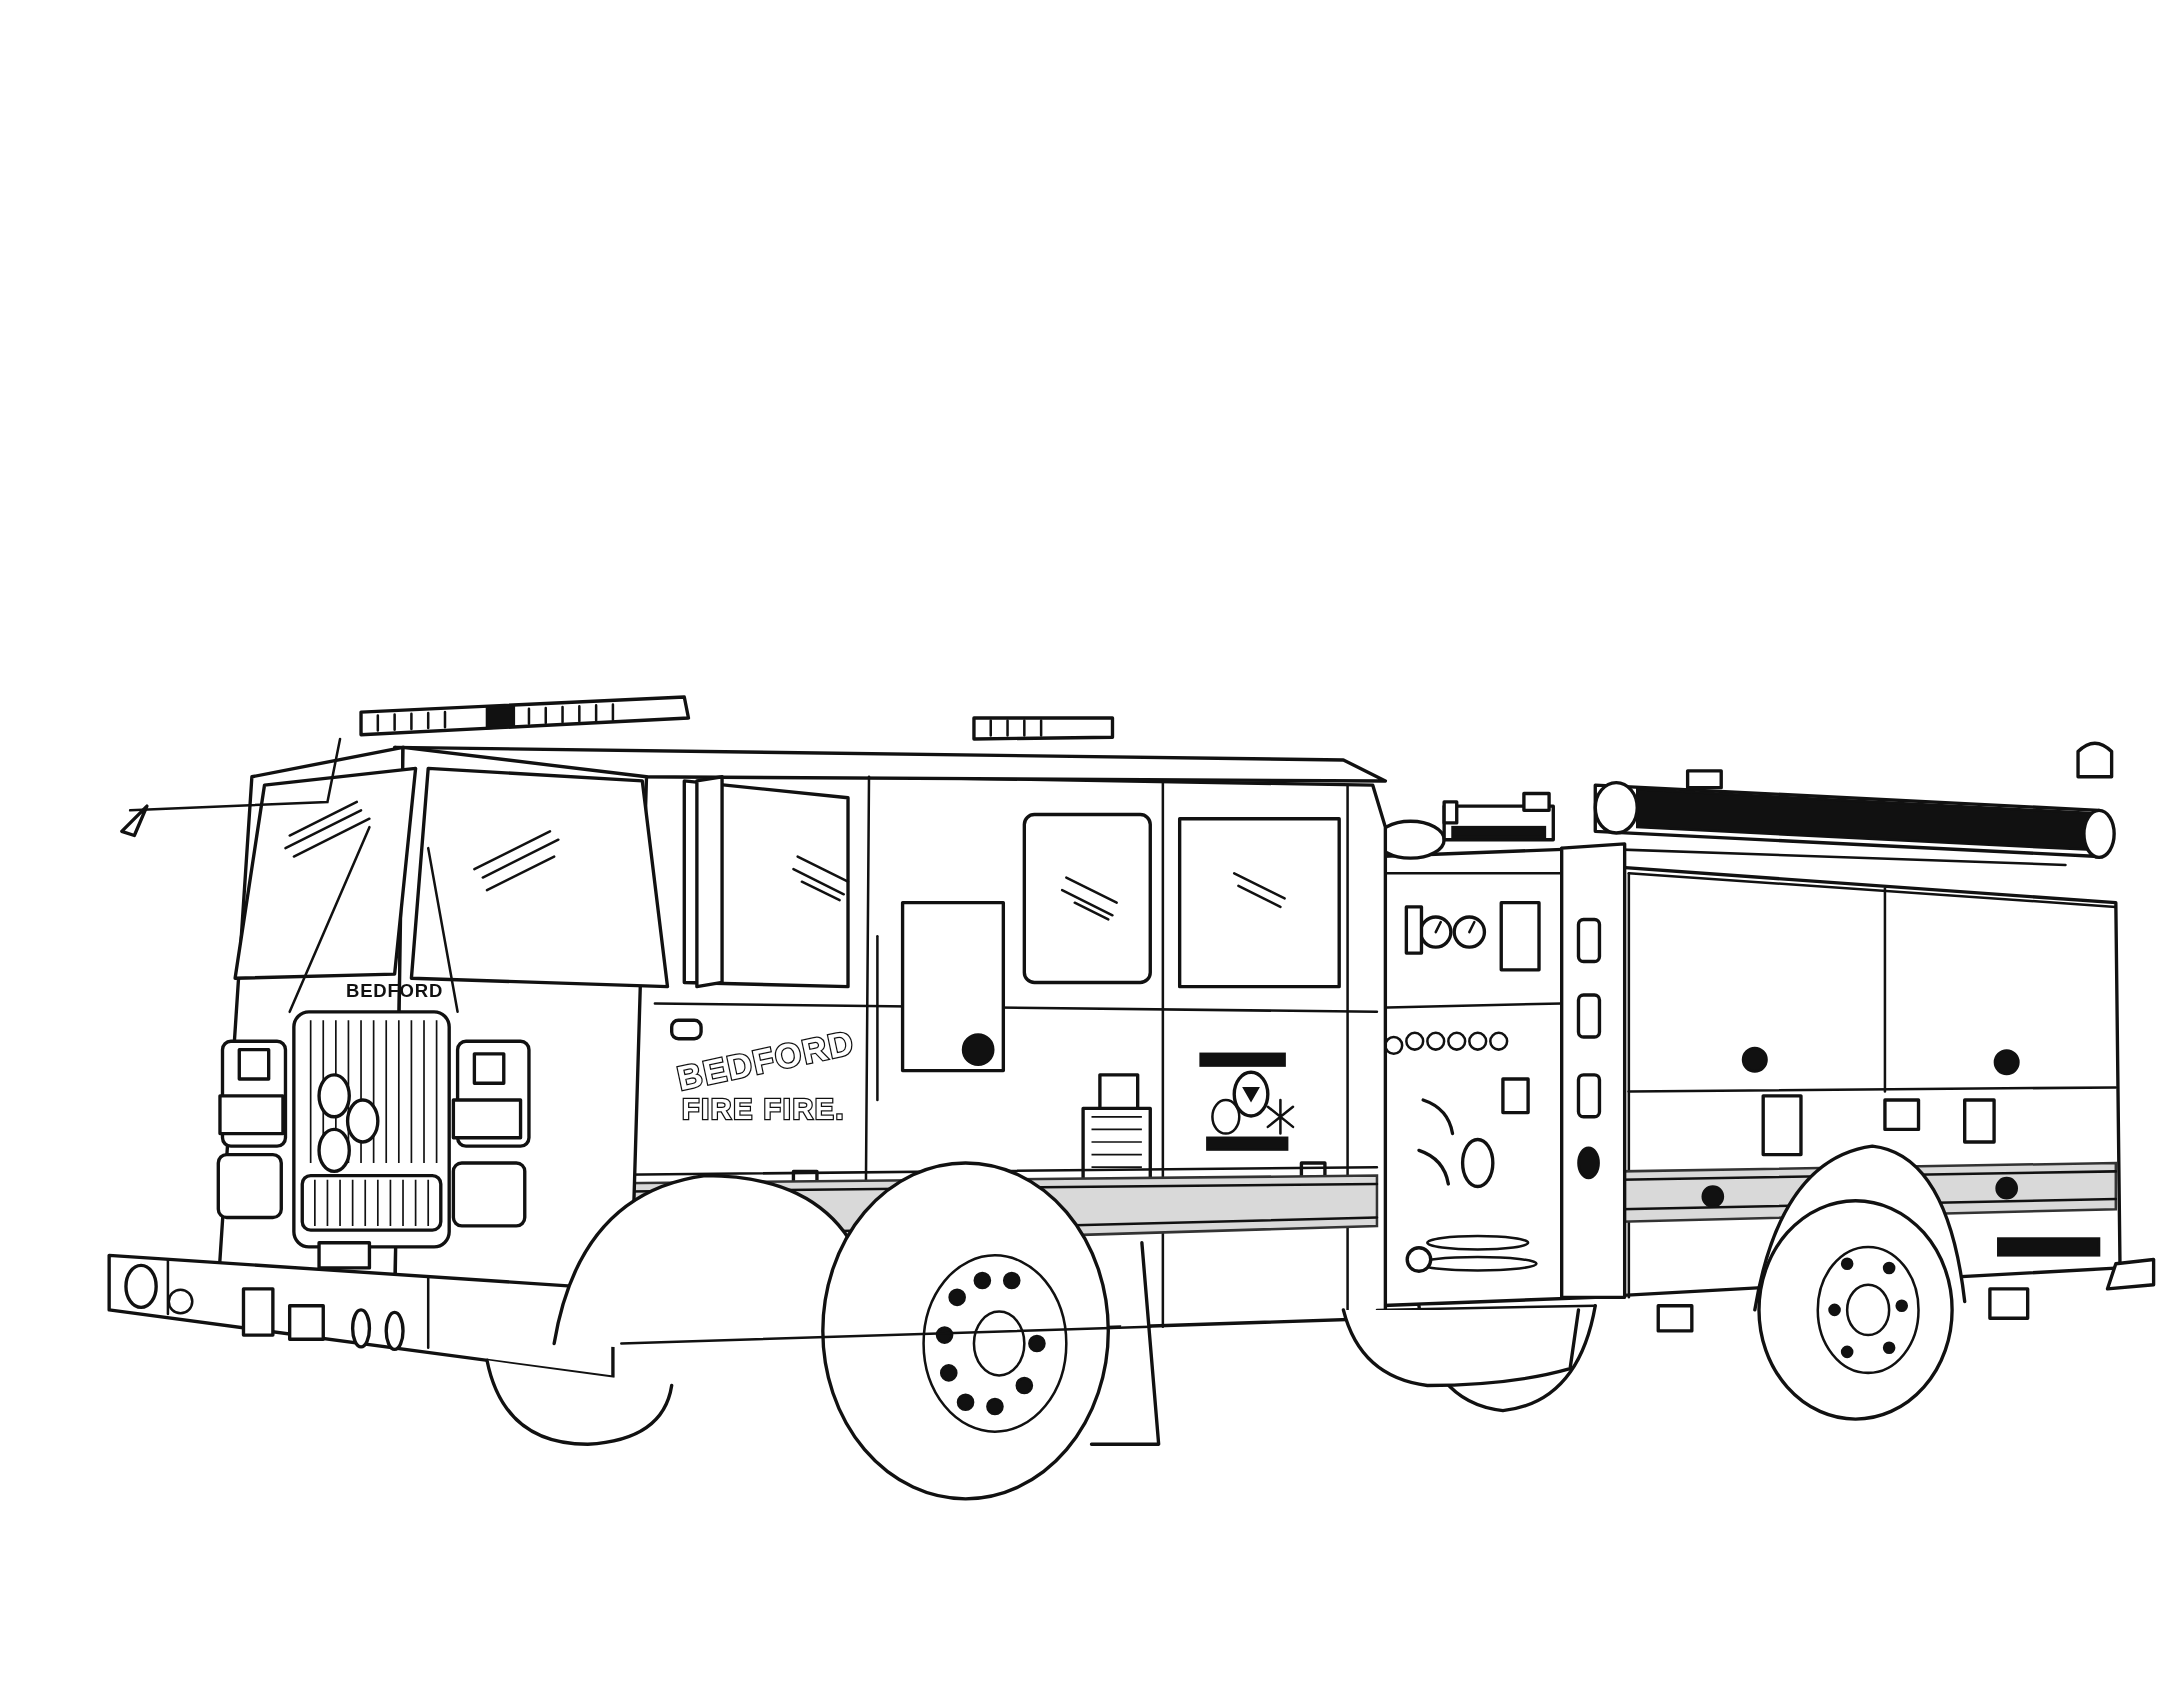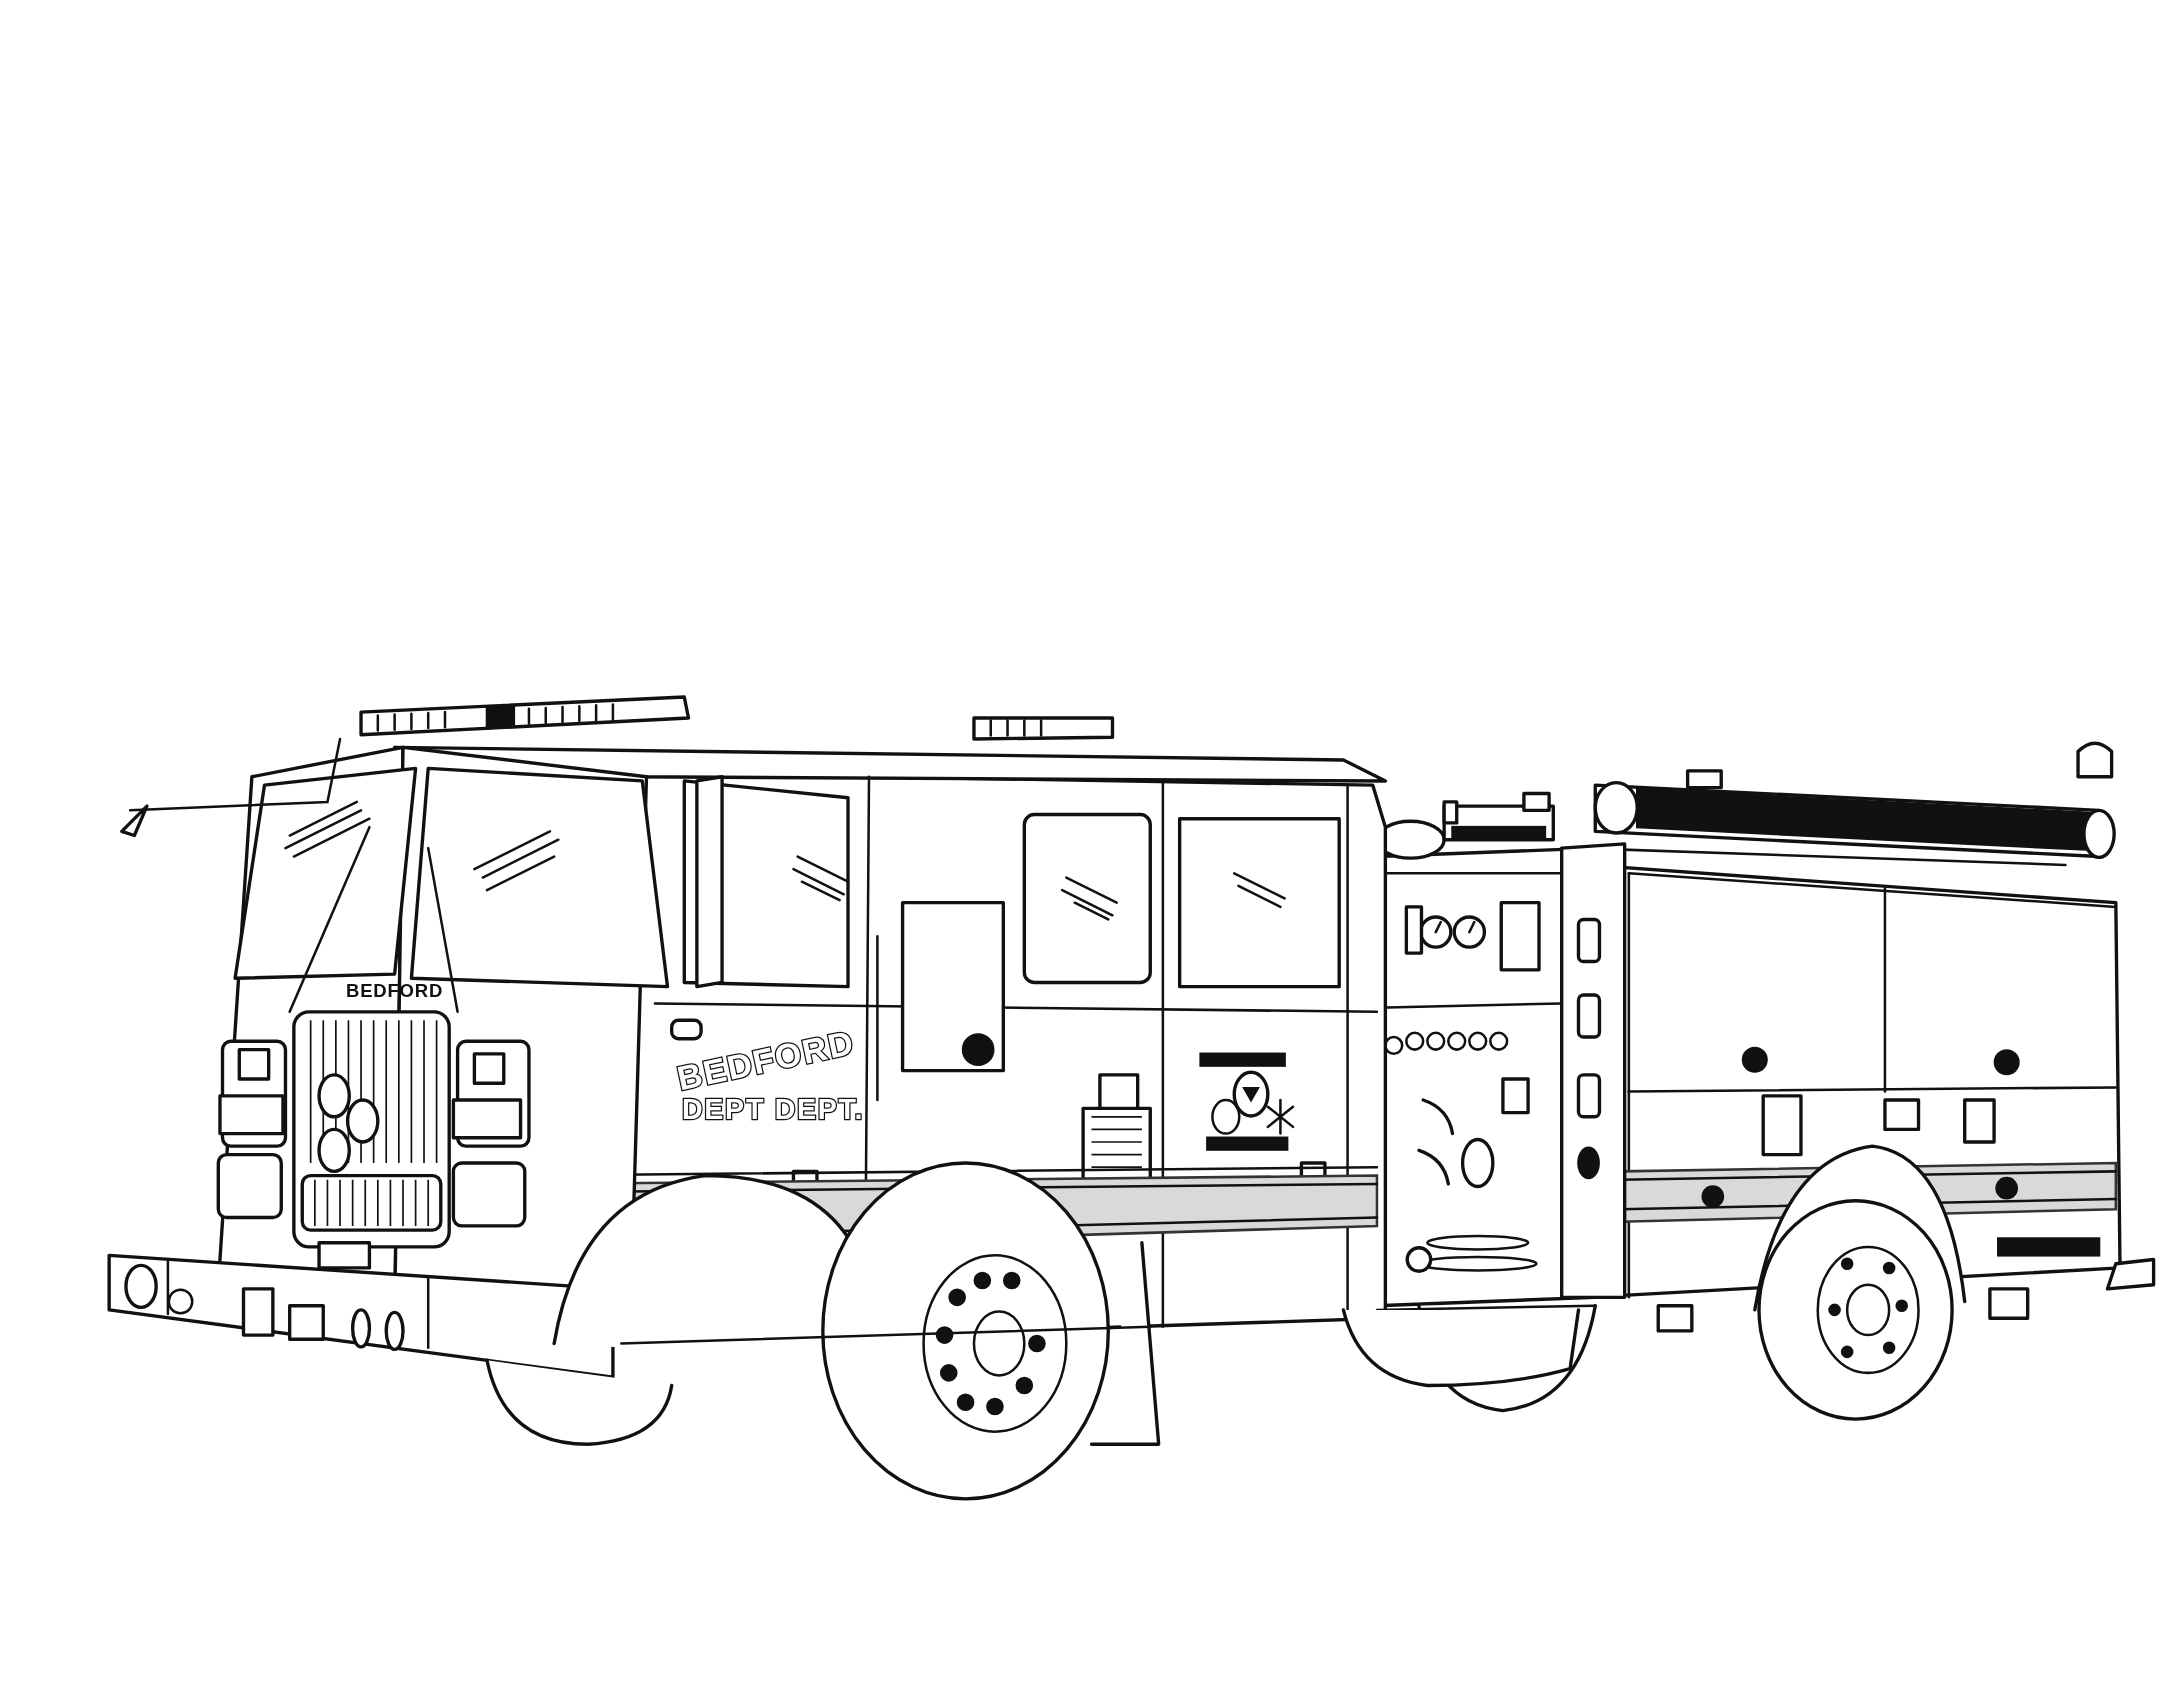--- a/index.html
+++ b/index.html
@@ -243,14 +243,14 @@
     <path class="ln2" d="M740 1600 L1370 1580"></path>
     <path class="ln2" d="M1640 1560 L1900 1555"></path>
     <path class="ln" d="M1600 1560 Q1620 1640 1700 1650 Q1800 1650 1870 1630 L1880 1560"></path>
   </g>
 </svg>
 
 <div class="hood-label" style="left:346px; top:980px;">BEDFORD</div>
 
 <div class="lettering" style="left:676px; top:1041px; font-size:34px; transform: rotate(-12deg);">BEDFORD</div>
 
-<div class="lettering" style="left:682px; top:1093px; font-size:28.6px;">DEPT DEPT.</div>
+<div class="lettering" style="left:682px; top:1093px; font-size:28.6px;">FIRE FIRE.</div>
 
 
 </body></html>

